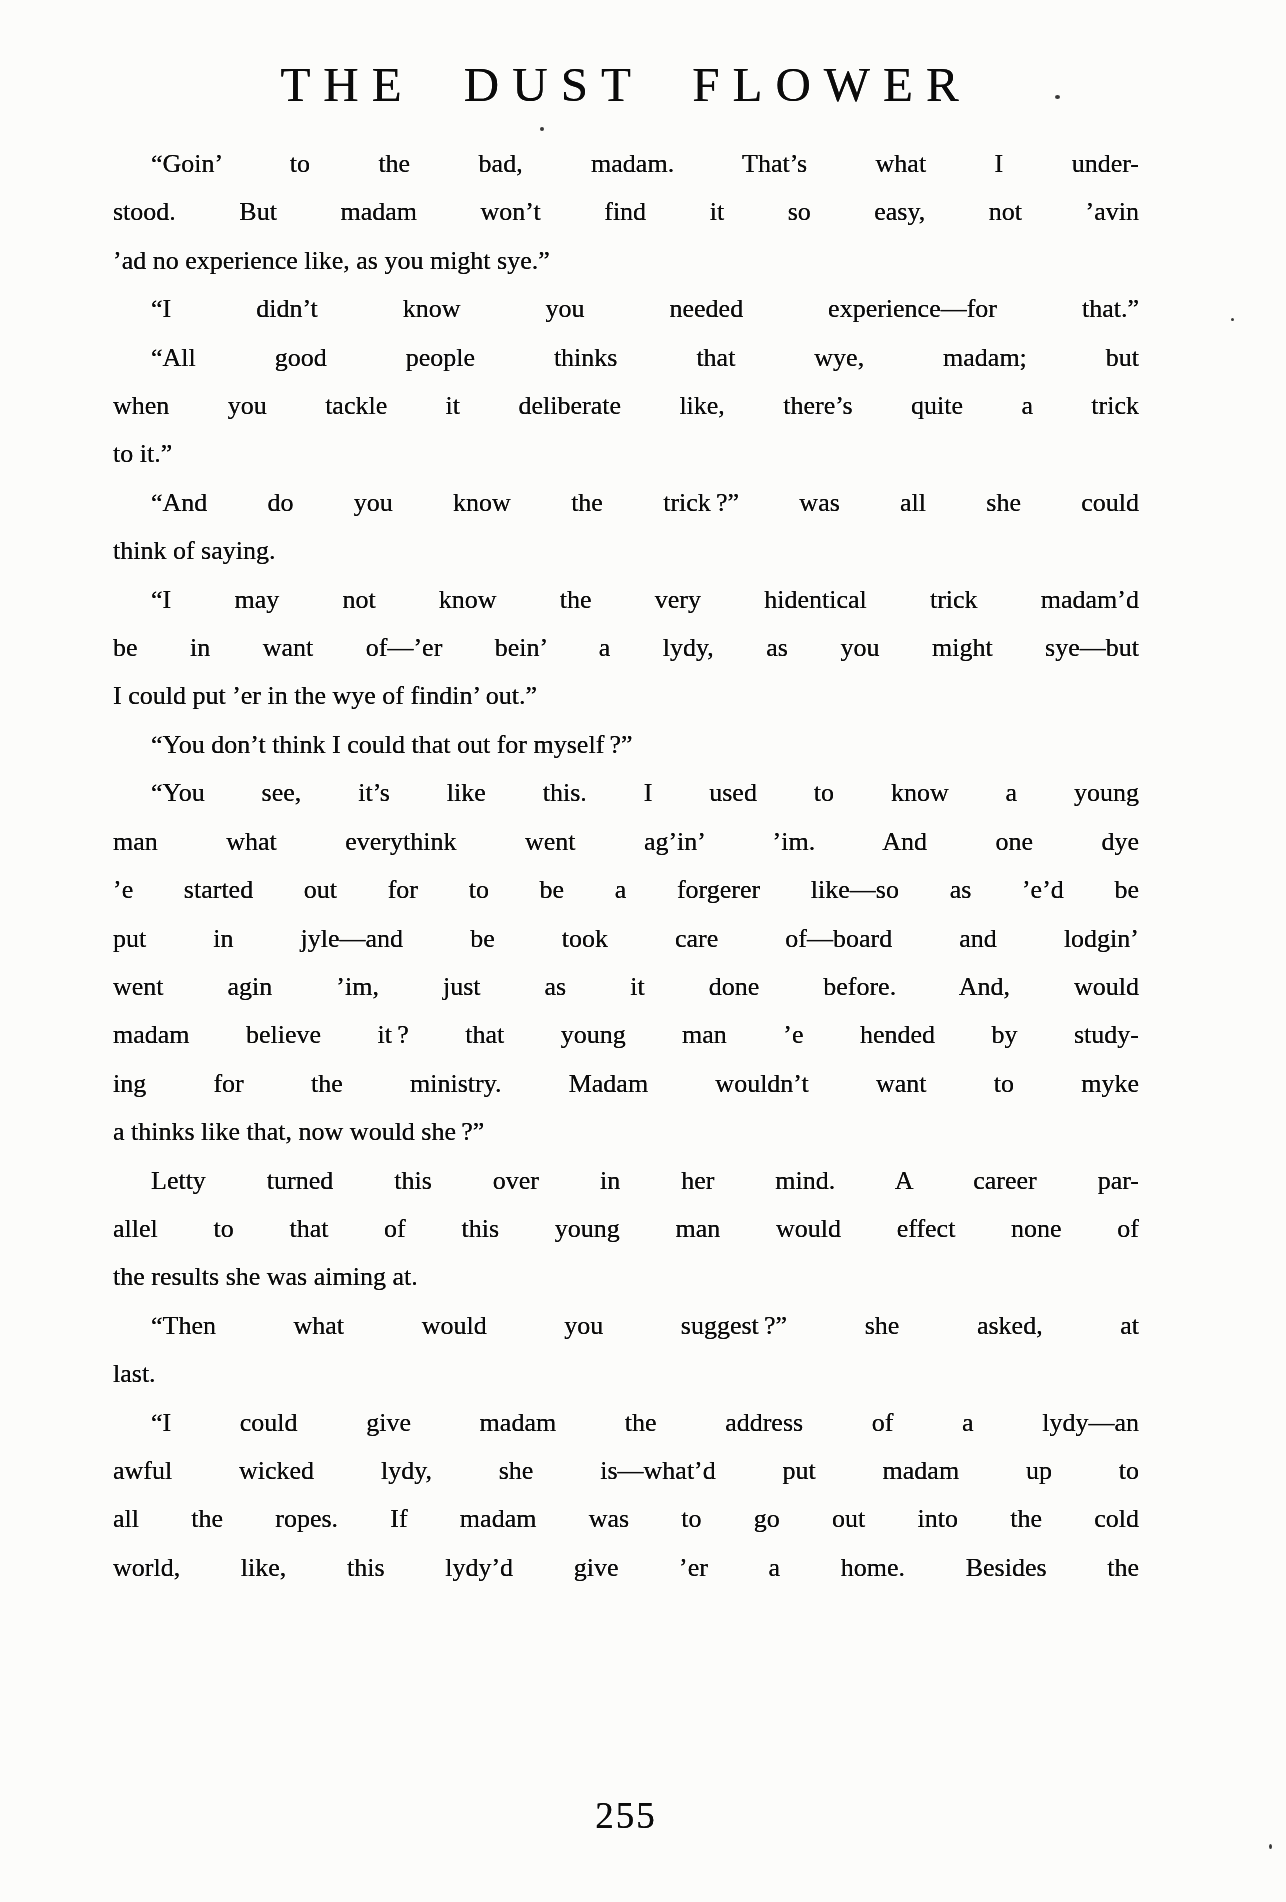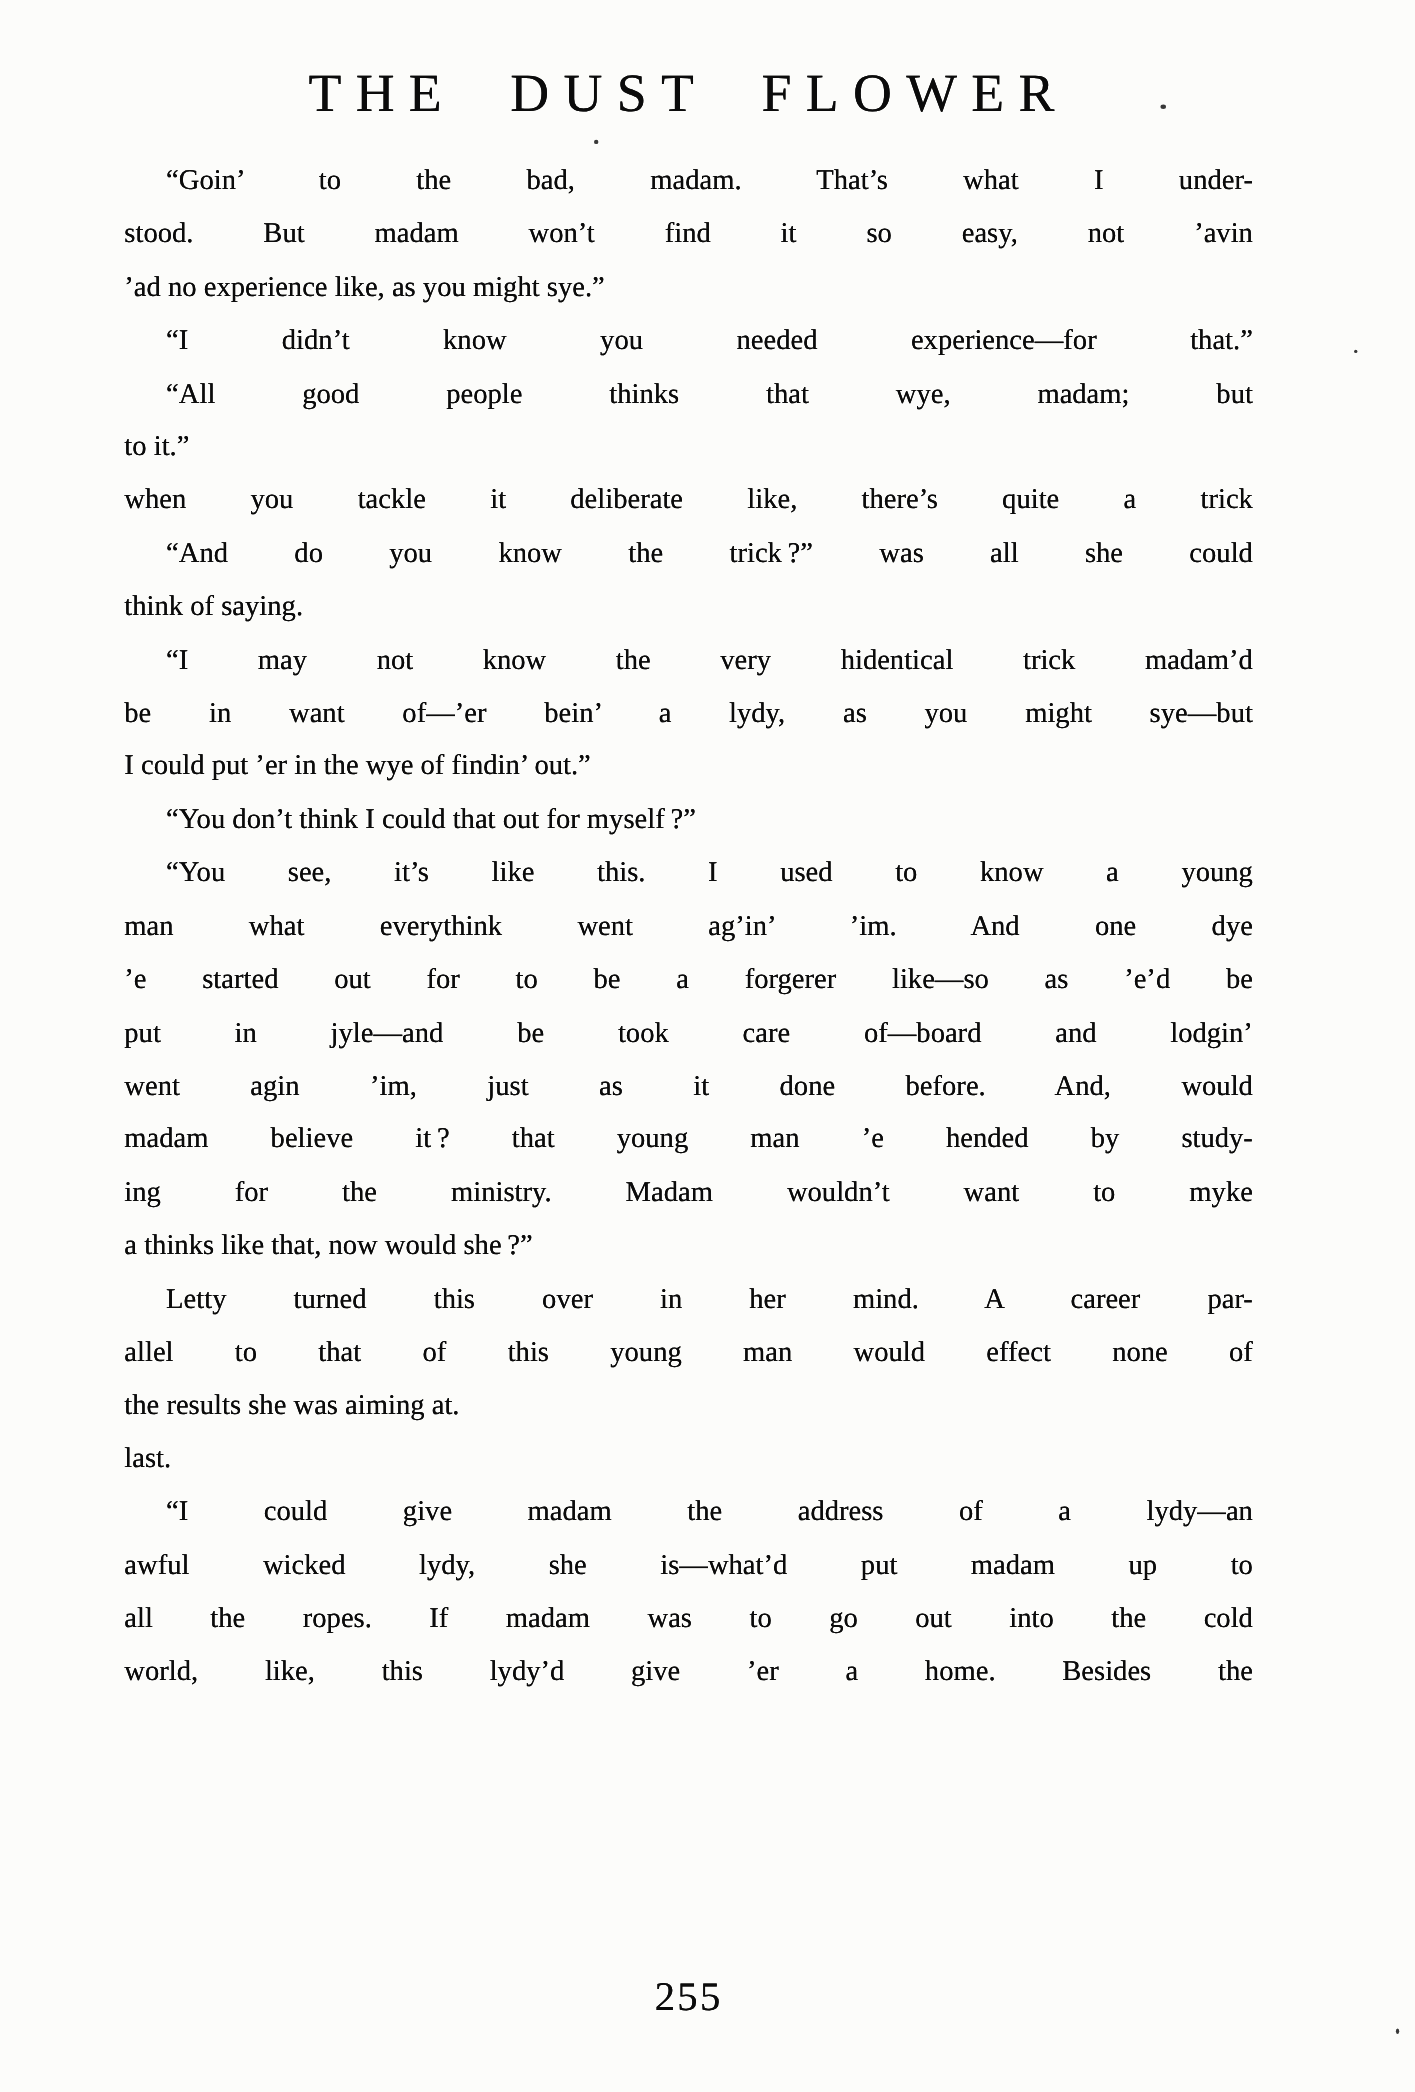--- a/index.html
+++ b/index.html
@@ -56,22 +56,22 @@
       <div class="para">
         <div class="line indent">“Goin’ to the bad, madam. That’s what I under-</div>
         <div class="line">stood. But madam won’t find it so easy, not ’avin</div>
         <div class="line endline">’ad no experience like, as you might sye.”</div>
       </div>
       <div class="para">
         <div class="line indent">“I didn’t know you needed experience—for that.”</div>
       </div>
       <div class="para">
         <div class="line indent">“All good people thinks that wye, madam; but</div>
+        <div class="line">when you tackle it deliberate like, there’s quite a trick</div>
         <div class="line endline">to it.”</div>
-        <div class="line">when you tackle it deliberate like, there’s quite a trick</div>
       </div>
       <div class="para">
         <div class="line indent">“And do you know the trick ?” was all she could</div>
         <div class="line endline">think of saying.</div>
       </div>
       <div class="para">
         <div class="line indent">“I may not know the very hidentical trick madam’d</div>
         <div class="line">be in want of—’er bein’ a lydy, as you might sye—but</div>
         <div class="line endline">I could put ’er in the wye of findin’ out.”</div>
       </div>
@@ -87,20 +87,21 @@
         <div class="line">madam believe it ? that young man ’e hended by study-</div>
         <div class="line">ing for the ministry. Madam wouldn’t want to myke</div>
         <div class="line endline">a thinks like that, now would she ?”</div>
       </div>
       <div class="para">
         <div class="line indent">Letty turned this over in her mind. A career par-</div>
         <div class="line">allel to that of this young man would effect none of</div>
         <div class="line endline">the results she was aiming at.</div>
       </div>
       <div class="para">
+        <div class="line indent">“Then what would you suggest ?” she asked, at</div>
         <div class="line endline">last.</div>
       </div>
       <div class="para">
         <div class="line indent">“I could give madam the address of a lydy—an</div>
         <div class="line">awful wicked lydy, she is—what’d put madam up to</div>
         <div class="line">all the ropes. If madam was to go out into the cold</div>
         <div class="line">world, like, this lydy’d give ’er a home. Besides the</div>
       </div>
     </div>
 

